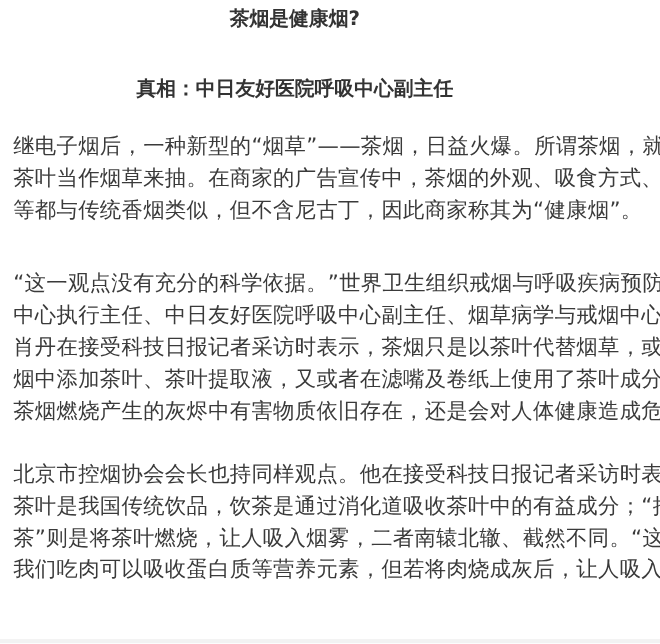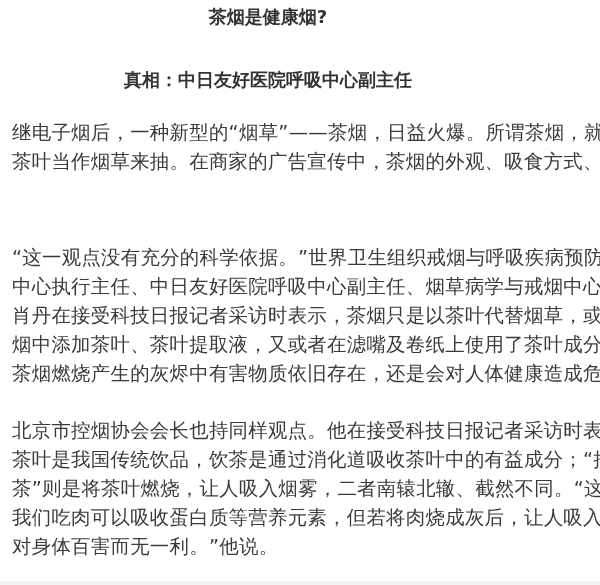--- a/index.html
+++ b/index.html
@@ -31,32 +31,32 @@
 </head>
 <body>
 
 <div>
   <div class="title t1">茶烟是健康烟?</div>
   <div class="title t2">真相：中日友好医院呼吸中心副主任</div>
 
   <div class="para p1">
     <span class="line">继电子烟后，一种新型的“烟草”——茶烟，日益火爆。所谓茶烟，就是把</span>
     <span class="line">茶叶当作烟草来抽。在商家的广告宣传中，茶烟的外观、吸食方式、味道</span>
+    <span class="line">等都与传统香烟类似，但不含尼古丁，因此商家称其为“健康烟”。</span>
   </div>
 
   <div class="para p2">
     <span class="line">“这一观点没有充分的科学依据。”世界卫生组织戒烟与呼吸疾病预防合作</span>
     <span class="line">中心执行主任、中日友好医院呼吸中心副主任、烟草病学与戒烟中心主任</span>
     <span class="line">肖丹在接受科技日报记者采访时表示，茶烟只是以茶叶代替烟草，或在卷</span>
     <span class="line">烟中添加茶叶、茶叶提取液，又或者在滤嘴及卷纸上使用了茶叶成分等，</span>
     <span class="line">茶烟燃烧产生的灰烬中有害物质依旧存在，还是会对人体健康造成危害。</span>
   </div>
 
   <div class="para p3">
     <span class="line">北京市控烟协会会长也持同样观点。他在接受科技日报记者采访时表示，</span>
     <span class="line">茶叶是我国传统饮品，饮茶是通过消化道吸收茶叶中的有益成分；“抽</span>
     <span class="line">茶”则是将茶叶燃烧，让人吸入烟雾，二者南辕北辙、截然不同。“这就像</span>
     <span class="line">我们吃肉可以吸收蛋白质等营养元素，但若将肉烧成灰后，让人吸入，则</span>
-    <span class="line">对身体百害而无一利。”他说。</span>
   </div>
 </div>
 
 <div class="bottom-bar"></div>
 
 </body></html>

